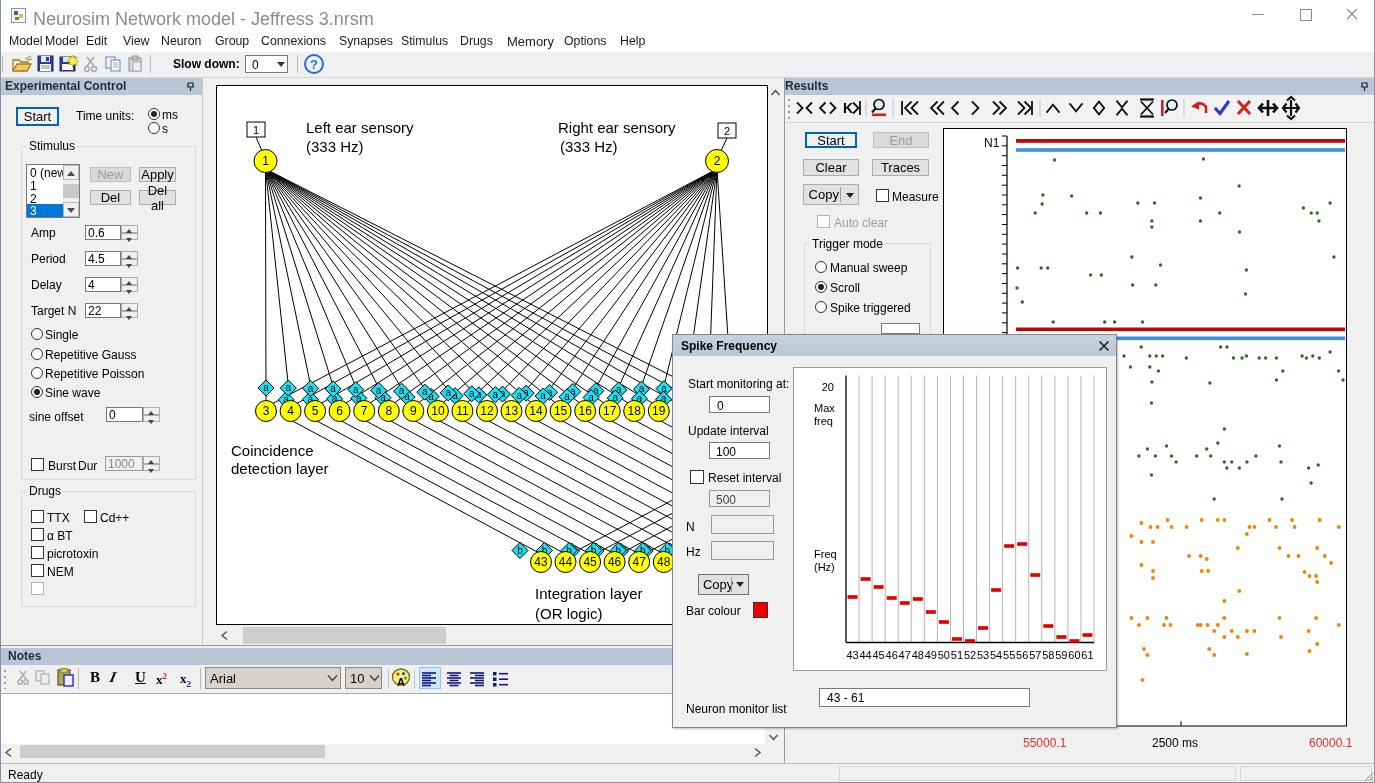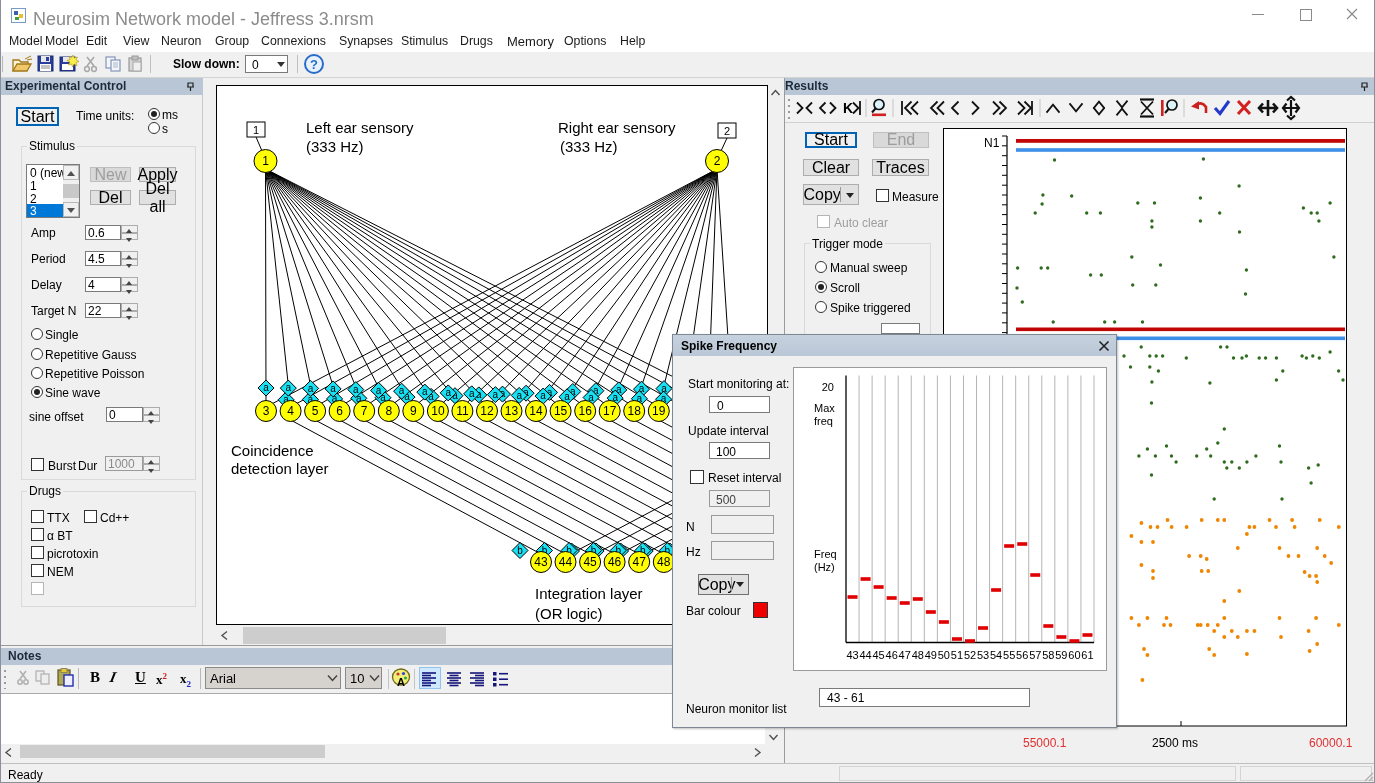--- a/index.html
+++ b/index.html
@@ -1,19 +1,19 @@
 <!DOCTYPE html>
 <html><head><meta charset="utf-8">
 <style>
 html,body{margin:0;padding:0;}
 body{width:1375px;height:783px;overflow:hidden;position:relative;
  font-family:"Liberation Sans",sans-serif;background:#f0f0f0;font-size:12px;color:#000;}
 .abs{position:absolute;}
 .hdr{position:absolute;background:#b9c6d6;color:#1c2a3a;font-weight:bold;font-size:12px;line-height:17px;}
-.btn{position:absolute;background:#e1e1e1;border:1px solid #adadad;text-align:center;font-size:16px;
+.btn{position:absolute;background:#e1e1e1;border:1px solid #adadad;text-align:center;font-size:13px;
  display:flex;align-items:center;justify-content:center;box-sizing:border-box;}
 .btn.focus{border:1px solid #0064b6;box-shadow:inset 0 0 0 1px #0064b6;background:#e5f1fb00;}
 .btn.dis{background:#d9d9d9;border-color:#bfbfbf;color:#9d9d9d;}
 .inp{position:absolute;background:#fff;border:1px solid #7a7a7a;box-sizing:border-box;font-size:12px;}
 .inp.dis{background:#f0f0f0;border-color:#9a9a9a;}
 .cb{position:absolute;width:12px;height:12px;background:#fff;border:1px solid #333;box-sizing:border-box;}
 .cb.dis{border-color:#b5b5b5;}
 .rad{position:absolute;width:12px;height:12px;background:#fff;border:1px solid #333;border-radius:50%;box-sizing:border-box;}
 .rad.sel::after{content:"";position:absolute;left:2px;top:2px;width:6px;height:6px;border-radius:50%;background:#222;}
 .lbl{position:absolute;font-size:12px;white-space:nowrap;}

